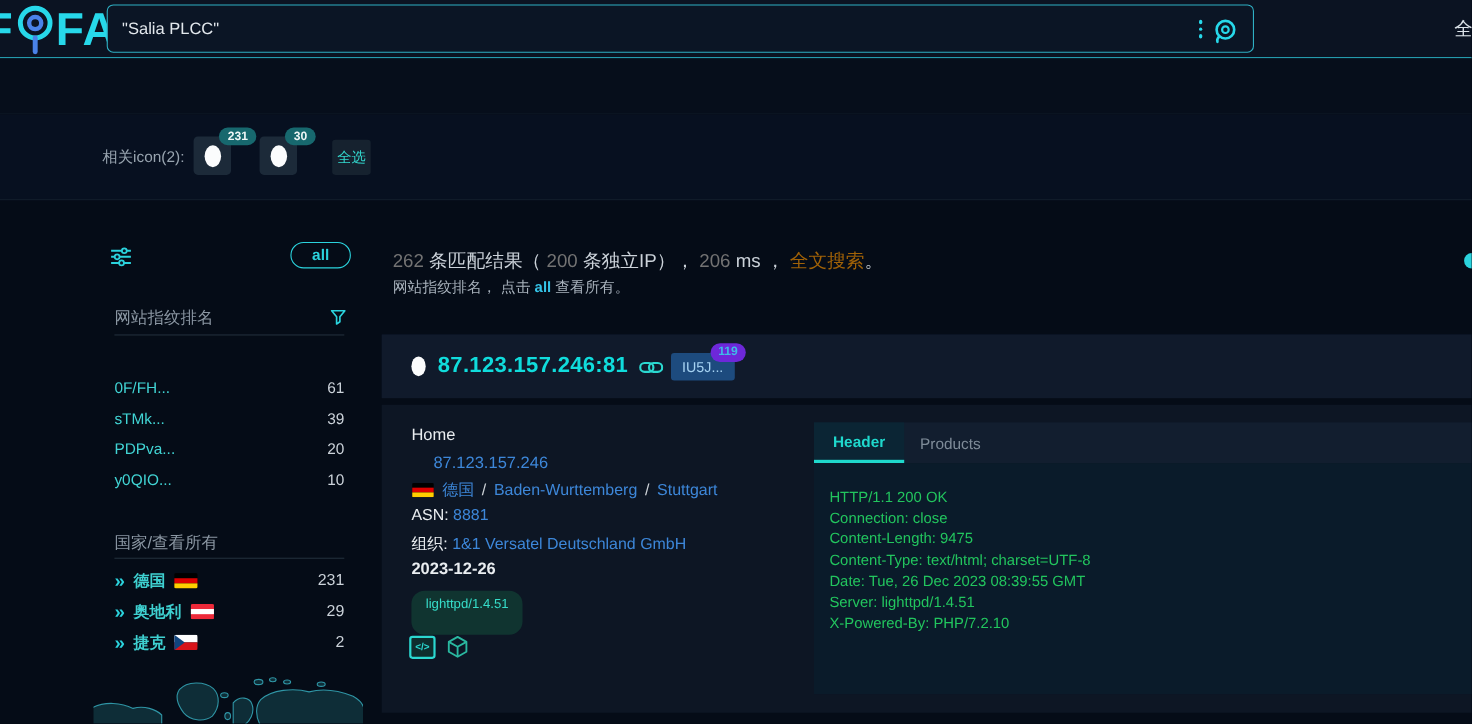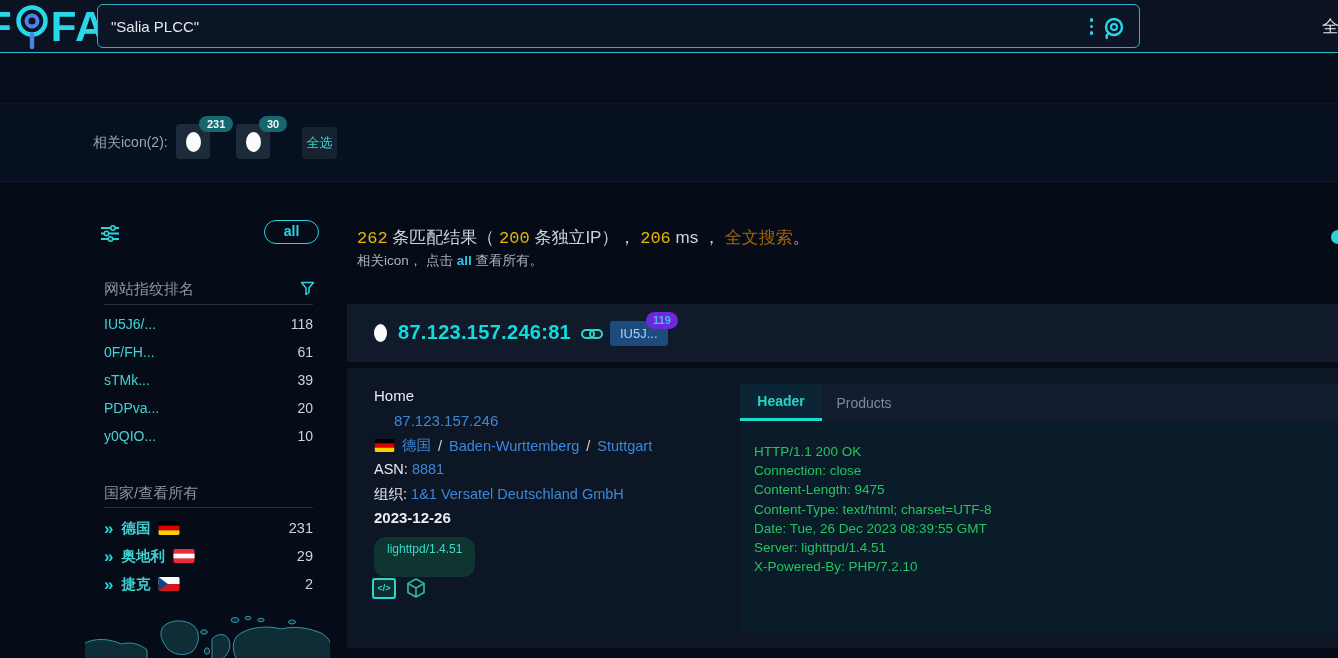--- a/index.html
+++ b/index.html
@@ -54,21 +54,21 @@
   .cn1{top:517px;} .cn2{top:545px;} .cn3{top:573px;}
   .cn-left{display:flex;align-items:center;gap:8px;}
   .cn-chev{color:#2bd3dd;font-size:17px;font-weight:bold;line-height:1;cursor:pointer;}
   .cn-label{color:#3ed0d0;font-size:14.5px;font-weight:bold;cursor:pointer;}
   .flag{width:22px;height:14px;border-radius:2px;overflow:hidden;display:block;}
   .cn-count{color:#ccd3da;font-size:14.5px;}
   .map{position:absolute;left:85px;top:598px;width:245px;height:60px;cursor:pointer;}
 
   
   .sum1{position:absolute;left:357px;top:226px;font-size:17px;color:#ccd3da;white-space:pre;}
-  .sum1 .num{color:#eab308;font-family:Liberation Mono, monospace;}
+  .sum1 .num{color:#737373;}
   .sum1 .lnk{color:#a16207;cursor:pointer;}
   .sum2{position:absolute;left:357px;top:252px;font-size:13.5px;color:#a9b3bd;white-space:pre;}
   .sum2 .all-link{color:#35c4e8;font-weight:bold;cursor:pointer;}
   .fab{position:absolute;left:1331px;top:230px;width:14px;height:14px;border-radius:50%;background:#2bd3dd;cursor:pointer;}
 
   
   .card-header{position:absolute;left:347px;top:304px;width:991px;height:58px;background:#101a2b;}
   .ch-fav{position:absolute;left:27px;top:20px;width:13px;height:18px;background:#fbfcfd;border-radius:50%;}
   .host{position:absolute;left:51px;top:17px;font-size:20px;font-weight:bold;color:#10dcdc;letter-spacing:.3px;cursor:pointer;}
   .link-icon{position:absolute;left:234px;top:23px;cursor:pointer;}
@@ -157,24 +157,20 @@
     <circle cx="10.5" cy="15" r="2.2" fill="#0a1422" stroke="#2bd3dd" stroke-width="1.6"></circle>
   </svg>
   <div class="all-pill">all</div>
 
   <div class="sb-title t-fp">网站指纹排名</div>
   <svg class="funnel" width="15" height="15" viewBox="0 0 15 15">
     <path d="M1.5 1.5 H13.5 L9 7 V11.5 L6 13.5 V7 Z" fill="none" stroke="#2bd3dd" stroke-width="1.5" stroke-linejoin="round"></path>
   </svg>
   <div class="sb-div d1"></div>
 
-  <div class="fp-row fp1">
-    <span class="fp-label">IU5J6/...</span>
-    <span class="fp-count">118</span>
-  </div>
   <div class="fp-row fp2">
     <span class="fp-label">0F/FH...</span>
     <span class="fp-count">61</span>
   </div>
   <div class="fp-row fp3">
     <span class="fp-label">sTMk...</span>
     <span class="fp-count">39</span>
   </div>
   <div class="fp-row fp4">
     <span class="fp-label">PDPva...</span>
@@ -233,21 +229,21 @@
       <ellipse cx="163" cy="20" rx="3" ry="1.8"></ellipse>
       <path d="M127 41 C133 34 142 36 144 42 C147 50 142 58 136 62 L127 62 Z"></path>
       <ellipse cx="122" cy="53" rx="2.6" ry="3.2"></ellipse>
       <path d="M152 38 C162 29 182 27 196 31 C211 27 226 31 236 35 C243 39 246 44 246 48 L246 62 L152 62 C147 53 147 44 152 38 Z"></path>
       <ellipse cx="176" cy="22" rx="3.2" ry="1.8"></ellipse>
       <ellipse cx="207" cy="24" rx="3.6" ry="2"></ellipse>
     </g>
   </svg>
 
   <div class="sum1"><span class="num">262</span><span> 条匹配结果（ </span><span class="num">200</span><span> 条独立IP）， </span><span class="num">206</span><span> ms ， </span><span class="lnk">全文搜索</span><span>。</span></div>
-  <div class="sum2"><span>相关icon， 点击 </span><span class="all-link">all</span><span> 查看所有。</span></div>
+  <div class="sum2"><span>网站指纹排名， 点击 </span><span class="all-link">all</span><span> 查看所有。</span></div>
   <div class="fab"></div>
 
   <div class="card-header">
     <div class="ch-fav"></div>
     <div class="host">87.123.157.246:81</div>
     <svg class="link-icon" width="22" height="14" viewBox="0 0 22 14">
       <rect x="1" y="3" width="12" height="8" rx="4" fill="none" stroke="#2bd8d0" stroke-width="2"></rect>
       <rect x="9" y="3" width="12" height="8" rx="4" fill="none" stroke="#2bd8d0" stroke-width="2"></rect>
     </svg>
     <div class="fp-badge">IU5J...</div>

